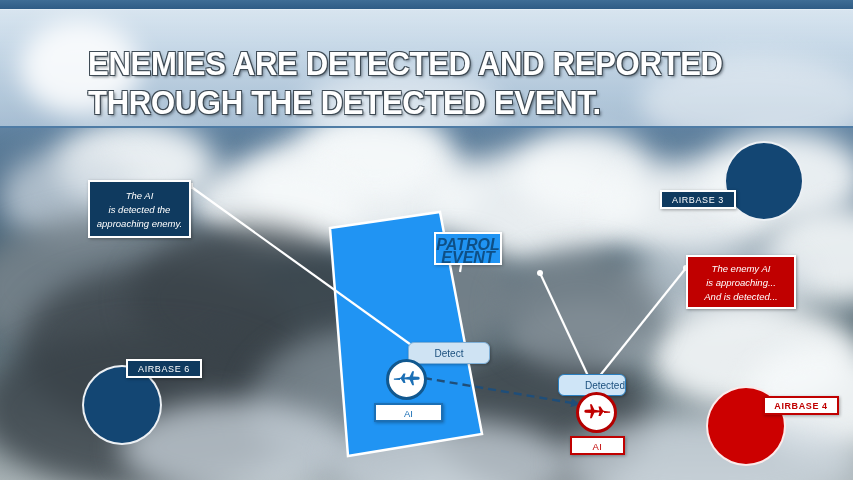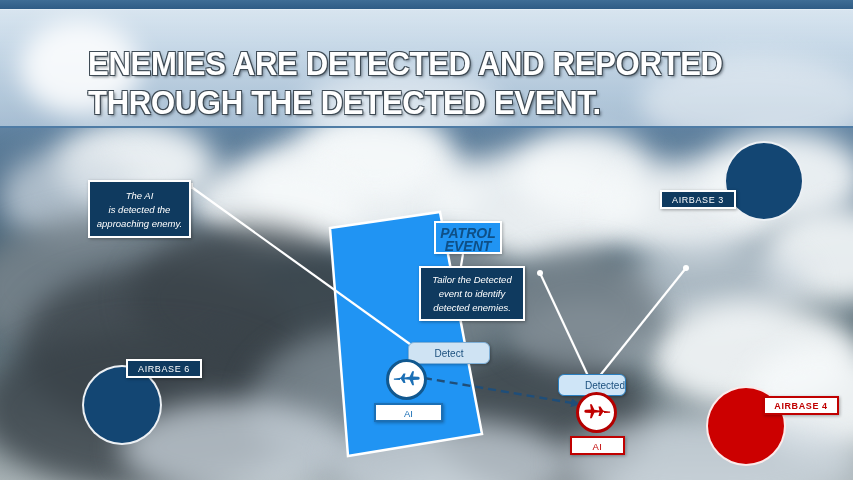--- a/index.html
+++ b/index.html
@@ -253,31 +253,31 @@
   </div>
   <h1 class="slide-title">ENEMIES ARE DETECTED AND REPORTED
 THROUGH THE DETECTED EVENT.</h1>
 
   <div class="box box-navy" style="left:88px; top:180px; width:103px; height:58px; padding-top:7px; font-size:9.5px; line-height:14px;">
     <span class="txt">The AI</span>
     <span class="txt">is detected the</span>
     <span class="txt">approaching enemy.</span>
   </div>
 
-  <div class="box box-patrol" style="left:434px; top:221px; width:68px; height:33px; padding-top:4px; font-size:14px; line-height:13px;">
+  <div class="box box-patrol" style="left:434px; top:232px; width:68px; height:33px; padding-top:4px; font-size:16px; line-height:13px;">
     <span class="txt">PATROL</span>
     <span class="txt">EVENT</span>
   </div>
 
-  <div class="box box-navy" style="left:419px; top:266px; width:106px; height:55px; padding-top:5px; font-size:9.5px; line-height:14px;">
-    <span class="txt">Tailor the Detected</span>
-    <span class="txt">event to identify</span>
-    <span class="txt">detected enemies.</span>
-  </div>
-
+
+  <div class="box box-red" style="left:686px; top:255px; width:110px; height:54px; padding-top:5px; font-size:9.5px; line-height:14px;">
+    <span class="txt">The enemy AI</span>
+    <span class="txt">is approaching...</span>
+    <span class="txt">And is detected...</span>
+  </div>
 
   <div class="pill pill-detect" style="left:408px; top:342px; width:82px; height:22px; line-height:22px; font-size:10px;">Detect</div>
 
   <div class="pill pill-detected" style="left:558px; top:374px; width:68px; height:22px; line-height:22px; font-size:10px;">Detected</div>
 
   <div class="jet blue" style="left:386px; top:359px; width:41px; height:41px;">
     <svg width="28" height="24" viewBox="0 0 32 26" aria-hidden="true">
       <g fill="#1b6fb5">
         <path d="M2,12 L9,10.2 L12,5.5 L14.3,5.5 L13.2,10 L19,9.2 L22,3 L24,3 L23,9
                  L29,9.3 C31,9.6 31,12.4 29,12.7 L23,13 L24,19 L22,19 L19,12.8

